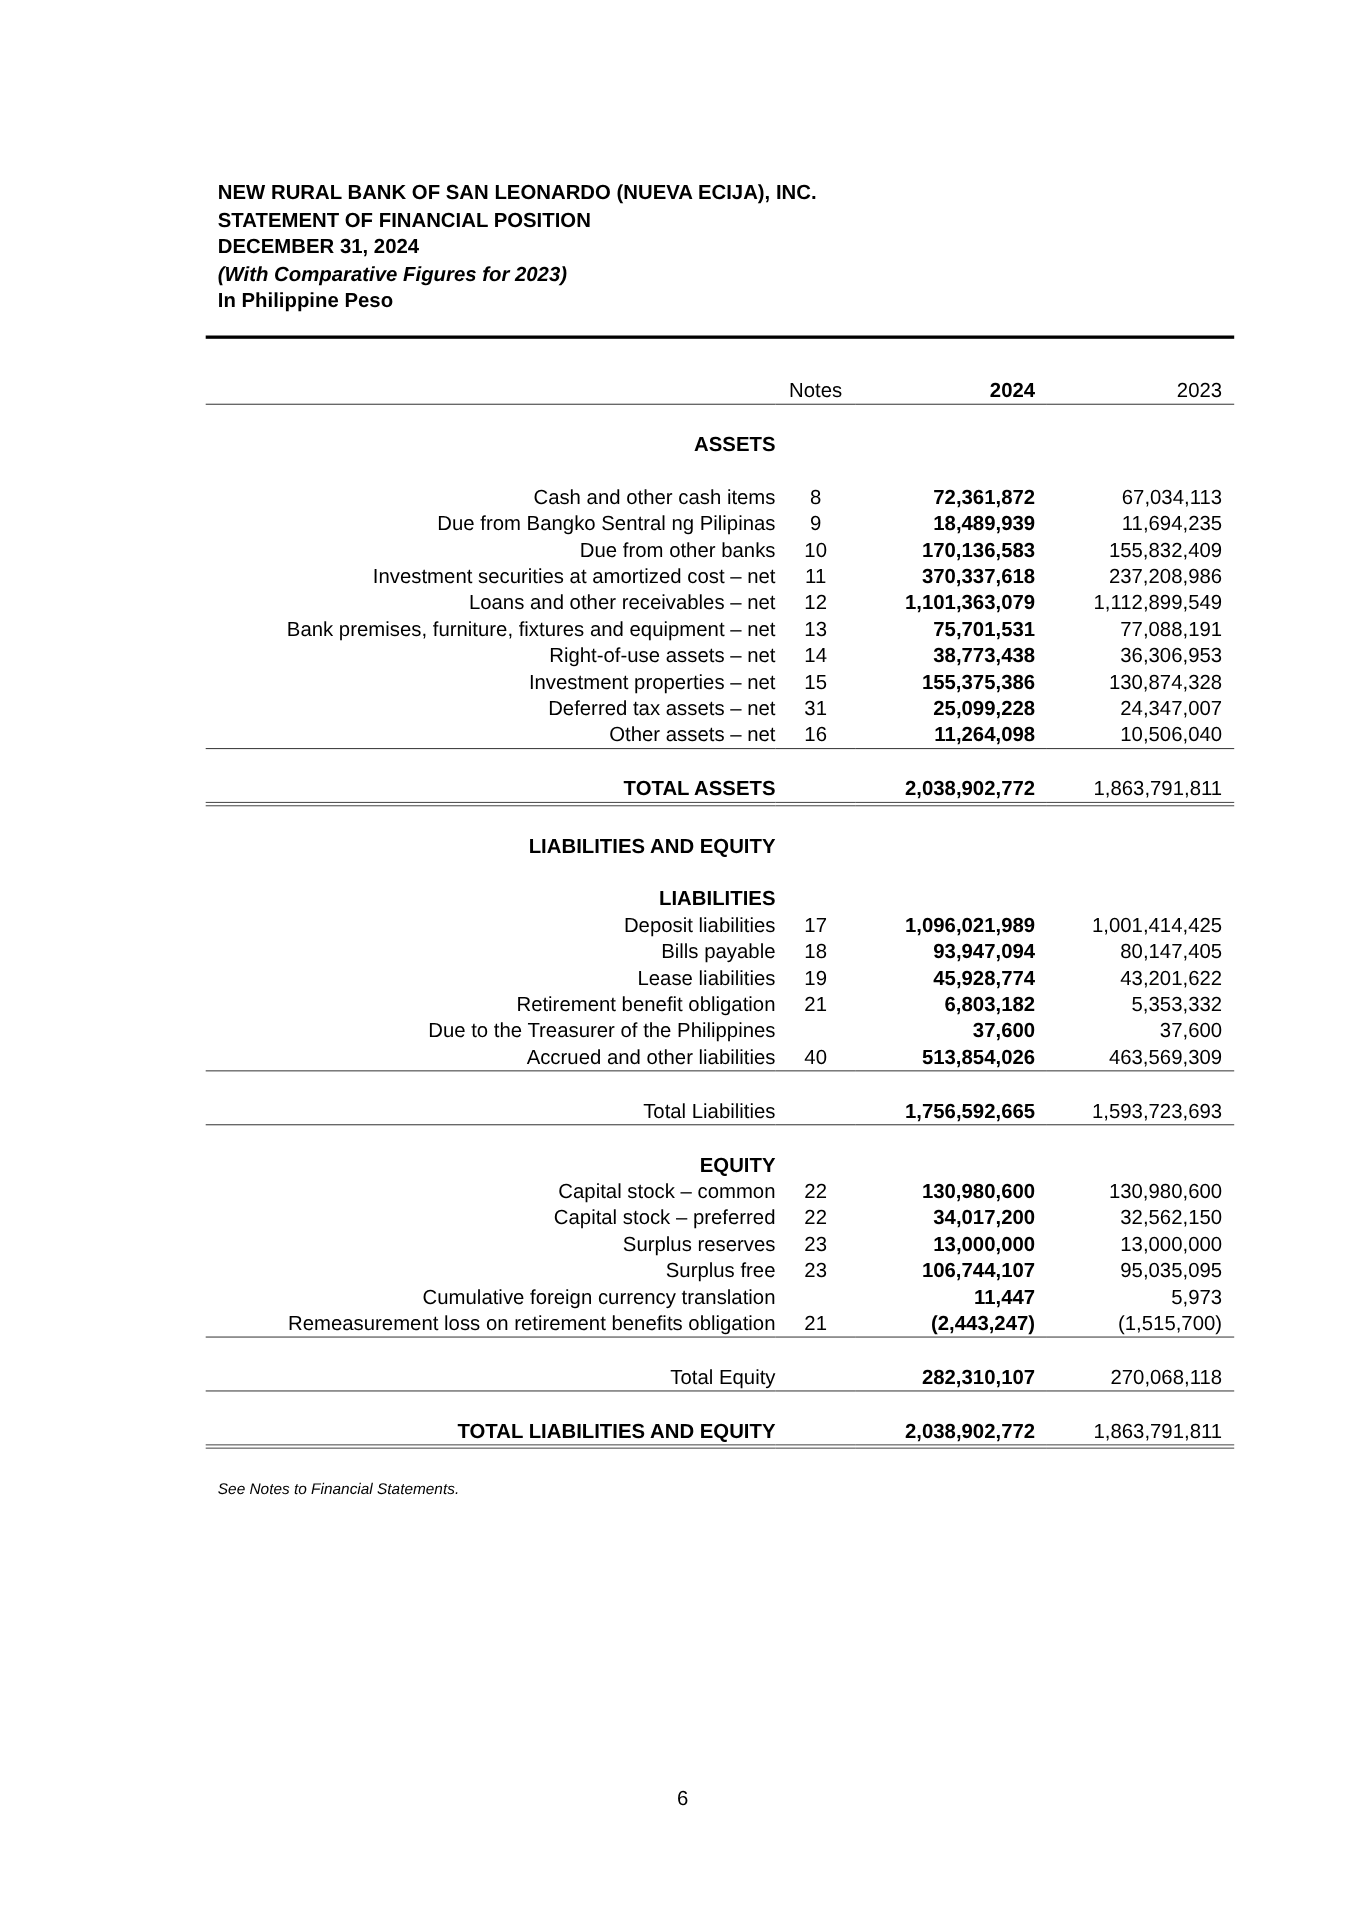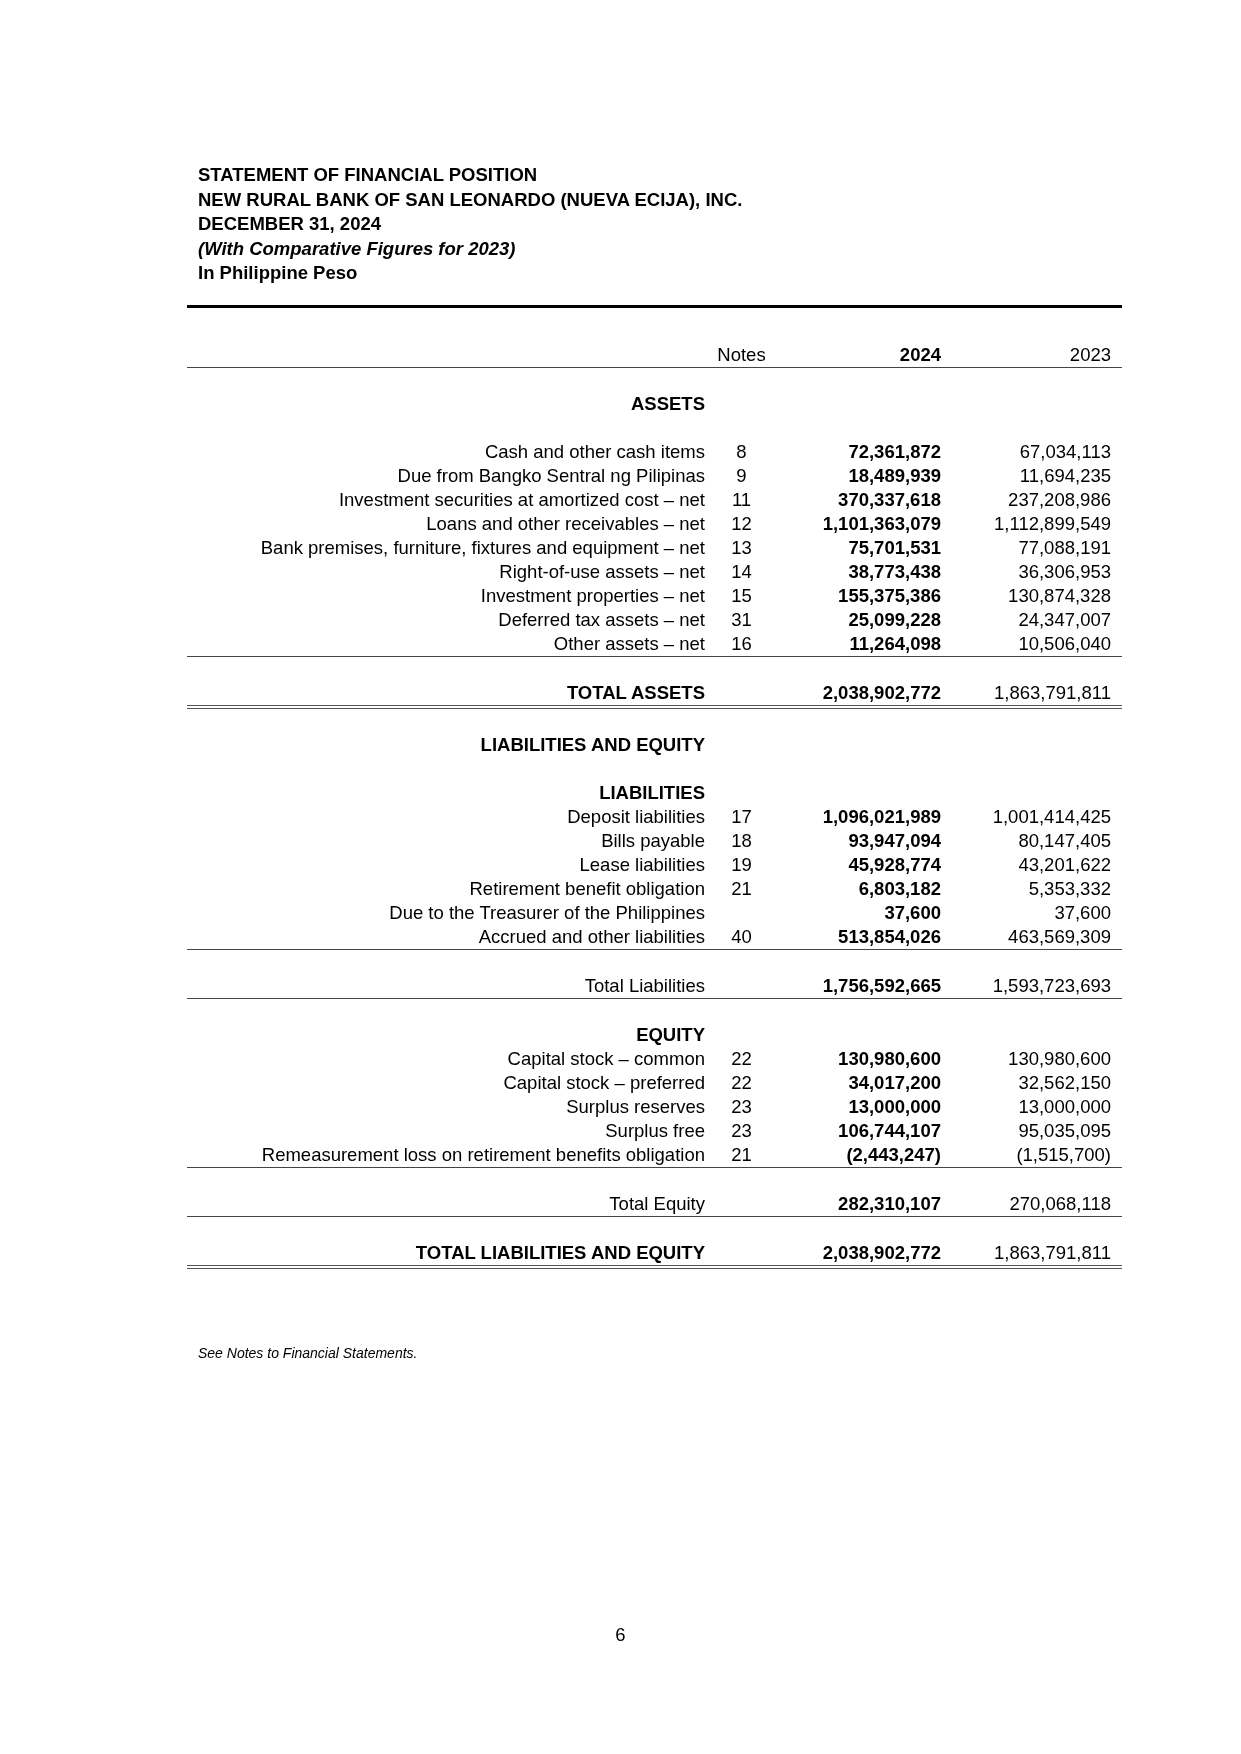--- a/index.html
+++ b/index.html
@@ -30,22 +30,22 @@
     td.indent { padding-left: 74px !important; }
     .footnote { position: absolute; left: 198px; top: 1315px; font-size: 14px; font-style: italic; }
     .page-num { position: absolute; left: 0; width: 1241px; top: 1624px; text-align: center; font-size: 18.5px; }
   </style>
 </head>
 <body>
 
 <div class="page">
 
   <div class="header">
+    <div>NEW RURAL BANK OF SAN LEONARDO (NUEVA ECIJA), INC.</div>
     <div>STATEMENT OF FINANCIAL POSITION</div>
-    <div>NEW RURAL BANK OF SAN LEONARDO (NUEVA ECIJA), INC.</div>
     <div>DECEMBER 31, 2024</div>
     <div class="italic">(With Comparative Figures for 2023)</div>
     <div>In Philippine Peso</div>
   </div>
 
   <div class="rule-thick"></div>
 
   <table class="fs">
     <colgroup>
       <col class="c-label">
@@ -79,20 +79,26 @@
           <td class="v24">72,361,872</td>
           <td class="v23">67,034,113</td>
         </tr>
       <tr>
           <td class="label">Due from Bangko Sentral ng Pilipinas</td>
           <td class="note">9</td>
           <td class="v24">18,489,939</td>
           <td class="v23">11,694,235</td>
         </tr>
       <tr>
+          <td class="label">Due from other banks</td>
+          <td class="note">10</td>
+          <td class="v24">170,136,583</td>
+          <td class="v23">155,832,409</td>
+        </tr>
+      <tr>
           <td class="label">Investment securities at amortized cost – net</td>
           <td class="note">11</td>
           <td class="v24">370,337,618</td>
           <td class="v23">237,208,986</td>
         </tr>
       <tr>
           <td class="label">Loans and other receivables – net</td>
           <td class="note">12</td>
           <td class="v24">1,101,363,079</td>
           <td class="v23">1,112,899,549</td>
@@ -231,20 +237,26 @@
           <td class="note">23</td>
           <td class="v24">13,000,000</td>
           <td class="v23">13,000,000</td>
         </tr>
       <tr>
           <td class="label">Surplus free</td>
           <td class="note">23</td>
           <td class="v24">106,744,107</td>
           <td class="v23">95,035,095</td>
         </tr>
+      <tr>
+          <td class="label">Cumulative foreign currency translation</td>
+          <td class="note"></td>
+          <td class="v24">11,447</td>
+          <td class="v23">5,973</td>
+        </tr>
       <tr class="underline">
           <td class="label">Remeasurement loss on retirement benefits obligation</td>
           <td class="note">21</td>
           <td class="v24">(2,443,247)</td>
           <td class="v23">(1,515,700)</td>
         </tr>
 
       <tr class="spacer">
           <td colspan="4"></td>
         </tr>

